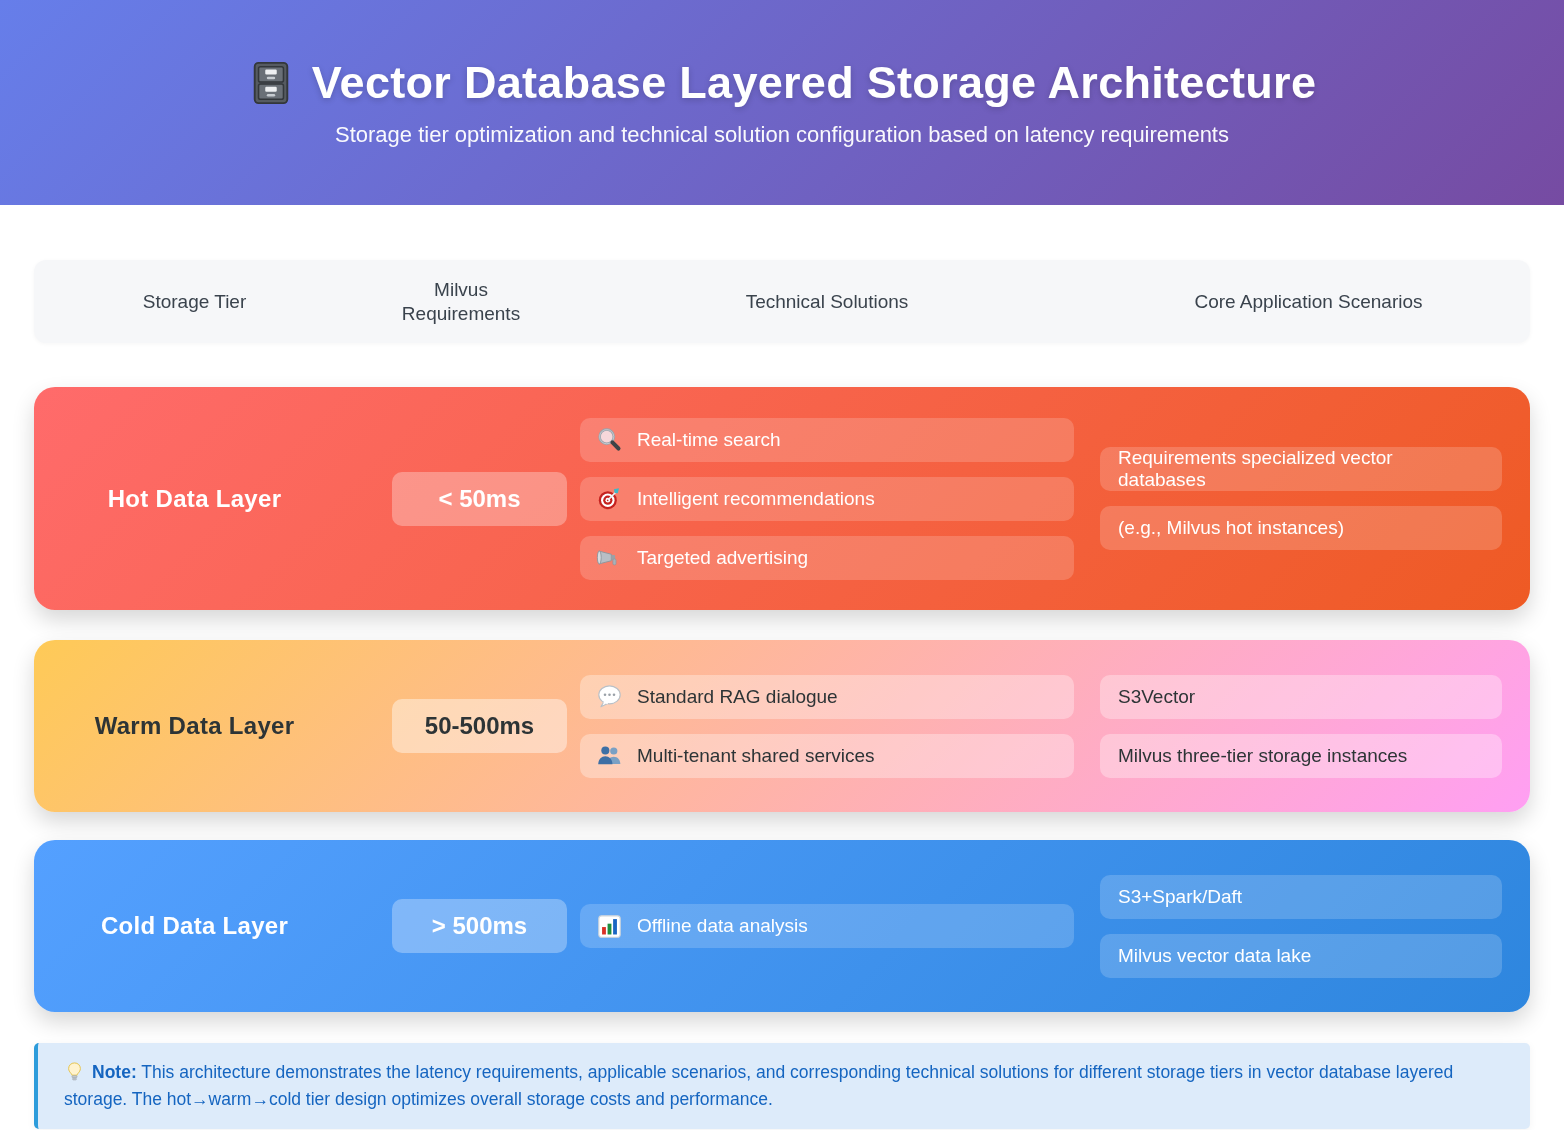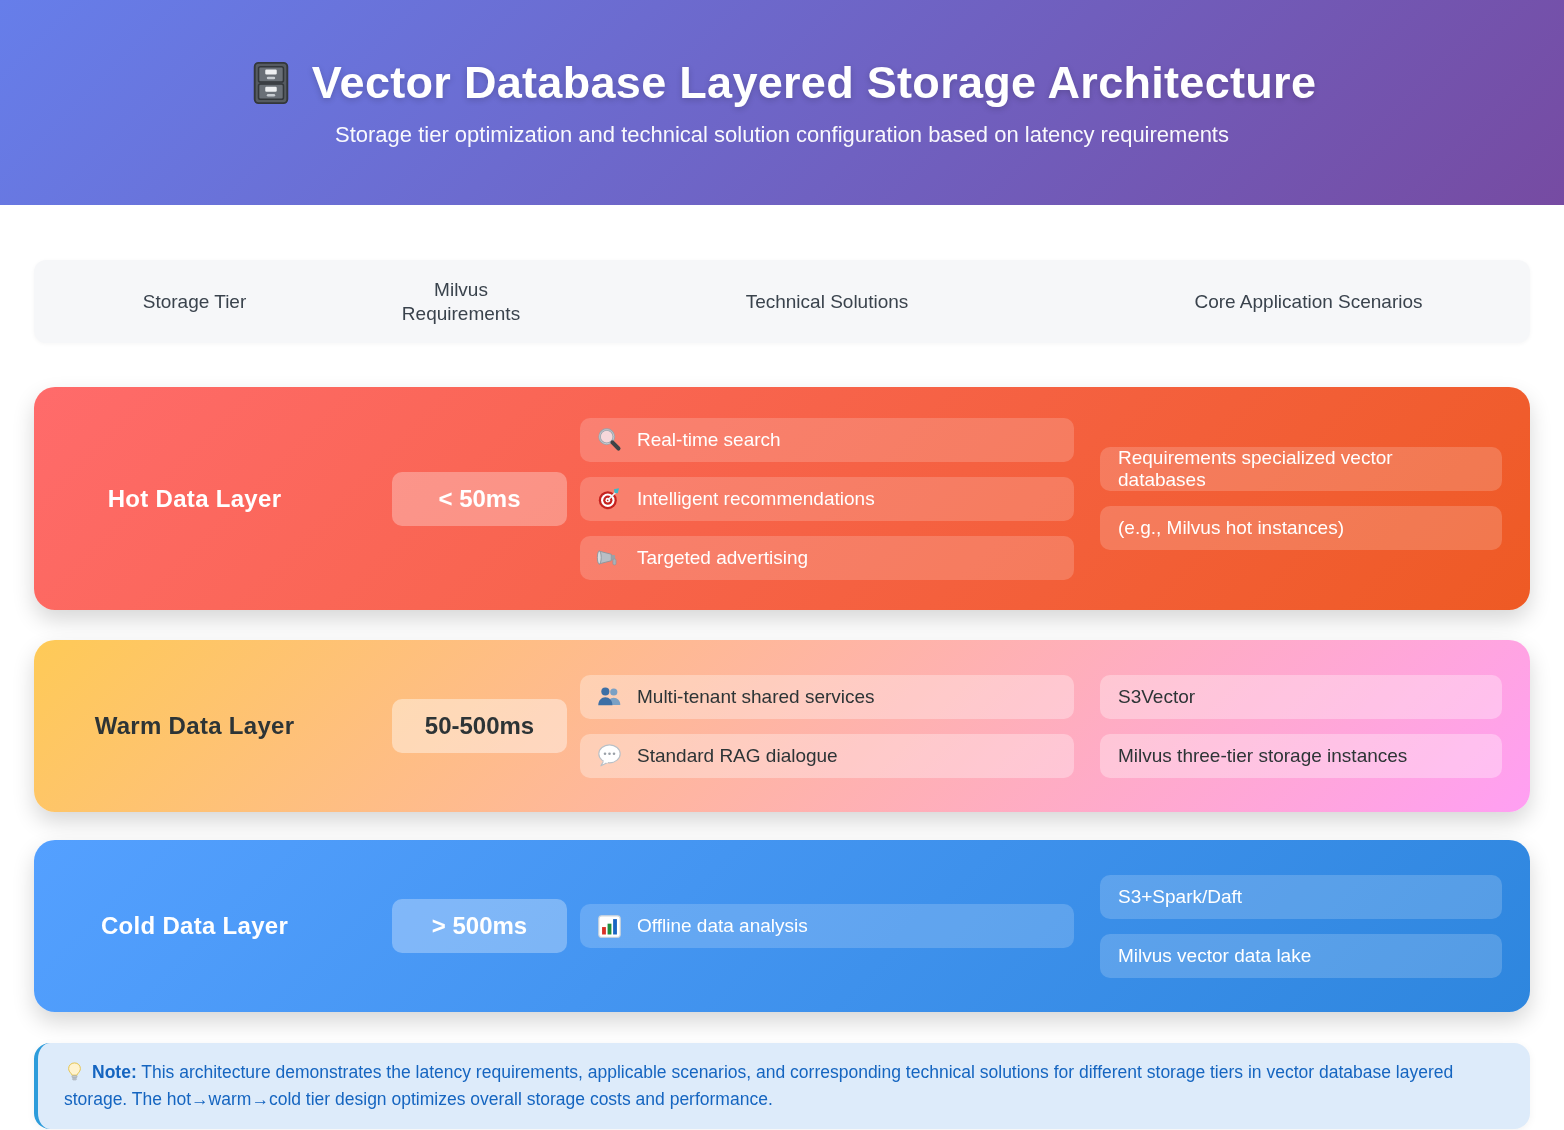--- a/index.html
+++ b/index.html
@@ -74,21 +74,21 @@
   }
   .tier-warm .pill { background: rgba(255,255,255,.32); }
   .sol-pill { padding: 0 18px; }
   .pill .icon svg { width: 27px; height: 27px; display: block; }
 
   
   .note {
     margin-top: 31px;
     background: #ddebfa;
     border-left: 4px solid #2d9cdb;
-    border-radius: 16px;
+    border-radius: 5px;
     padding: 16px 26px;
     color: #1565c0; font-size: 17.5px; line-height: 1.55;
     box-shadow: 0 2px 8px rgba(0,0,0,.05);
   }
   .note .icon { display: inline-block; vertical-align: -4px; margin-right: 7px; }
   .note .icon svg { width: 21px; height: 21px; display: block; }
   .note b { font-weight: 700; }
 </style>
 </head>
 <body>
@@ -172,40 +172,40 @@
 
     <section class="tier tier-warm grid4" style="background: linear-gradient(135deg, rgb(254, 202, 87), rgb(255, 159, 243)); color: rgb(45, 52, 54);">
       <div class="tier-name">Warm Data Layer</div>
       <div class="latency-cell">
         <div class="badge">50-500ms</div>
       </div>
       <div class="pill-stack">
         <div class="pill">
           <span class="icon">
               <svg viewBox="0 0 24 24">
-                <circle cx="15.8" cy="8" r="3.2" fill="#7aa0c4"></circle>
-                <path d="M10 19.6 C10 15.6 12.6 13.1 15.8 13.1 C19 13.1 21.6 15.6 21.6 19.6 Z" fill="#7aa0c4"></path>
-                <circle cx="8.3" cy="7.5" r="3.6" fill="#3d6fa5"></circle>
-                <path d="M2 19.8 C2 15.3 4.9 12.6 8.3 12.6 C11.7 12.6 14.6 15.3 14.6 19.8 Z" fill="#3d6fa5"></path>
-              </svg>
-            </span>
-          <span>Multi-tenant shared services</span>
-        </div>
-        <div class="pill">
-          <span class="icon">
-              <svg viewBox="0 0 24 24">
                 <ellipse cx="12" cy="10.5" rx="9.5" ry="8" fill="#ffffff" stroke="#b9c0c7" stroke-width="1"></ellipse>
                 <path d="M6.8 16.8 L4.4 21.2 L10.4 18.2 Z" fill="#ffffff" stroke="#b9c0c7" stroke-width="1" stroke-linejoin="round"></path>
                 <path d="M6.8 16.4 L10.6 17.9" stroke="#ffffff" stroke-width="2"></path>
                 <circle cx="8" cy="10.5" r="1.15" fill="#9aa1a8"></circle>
                 <circle cx="12" cy="10.5" r="1.15" fill="#9aa1a8"></circle>
                 <circle cx="16" cy="10.5" r="1.15" fill="#9aa1a8"></circle>
               </svg>
             </span>
           <span>Standard RAG dialogue</span>
+        </div>
+        <div class="pill">
+          <span class="icon">
+              <svg viewBox="0 0 24 24">
+                <circle cx="15.8" cy="8" r="3.2" fill="#7aa0c4"></circle>
+                <path d="M10 19.6 C10 15.6 12.6 13.1 15.8 13.1 C19 13.1 21.6 15.6 21.6 19.6 Z" fill="#7aa0c4"></path>
+                <circle cx="8.3" cy="7.5" r="3.6" fill="#3d6fa5"></circle>
+                <path d="M2 19.8 C2 15.3 4.9 12.6 8.3 12.6 C11.7 12.6 14.6 15.3 14.6 19.8 Z" fill="#3d6fa5"></path>
+              </svg>
+            </span>
+          <span>Multi-tenant shared services</span>
         </div>
       </div>
       <div class="pill-stack sol-stack">
         <div class="pill sol-pill">S3Vector</div>
         <div class="pill sol-pill">Milvus three-tier storage instances</div>
       </div>
     </section>
 
     <section class="tier tier-cold grid4" style="background: linear-gradient(135deg, rgb(84, 160, 255), rgb(46, 134, 222)); color: rgb(255, 255, 255);">
       <div class="tier-name">Cold Data Layer</div>

